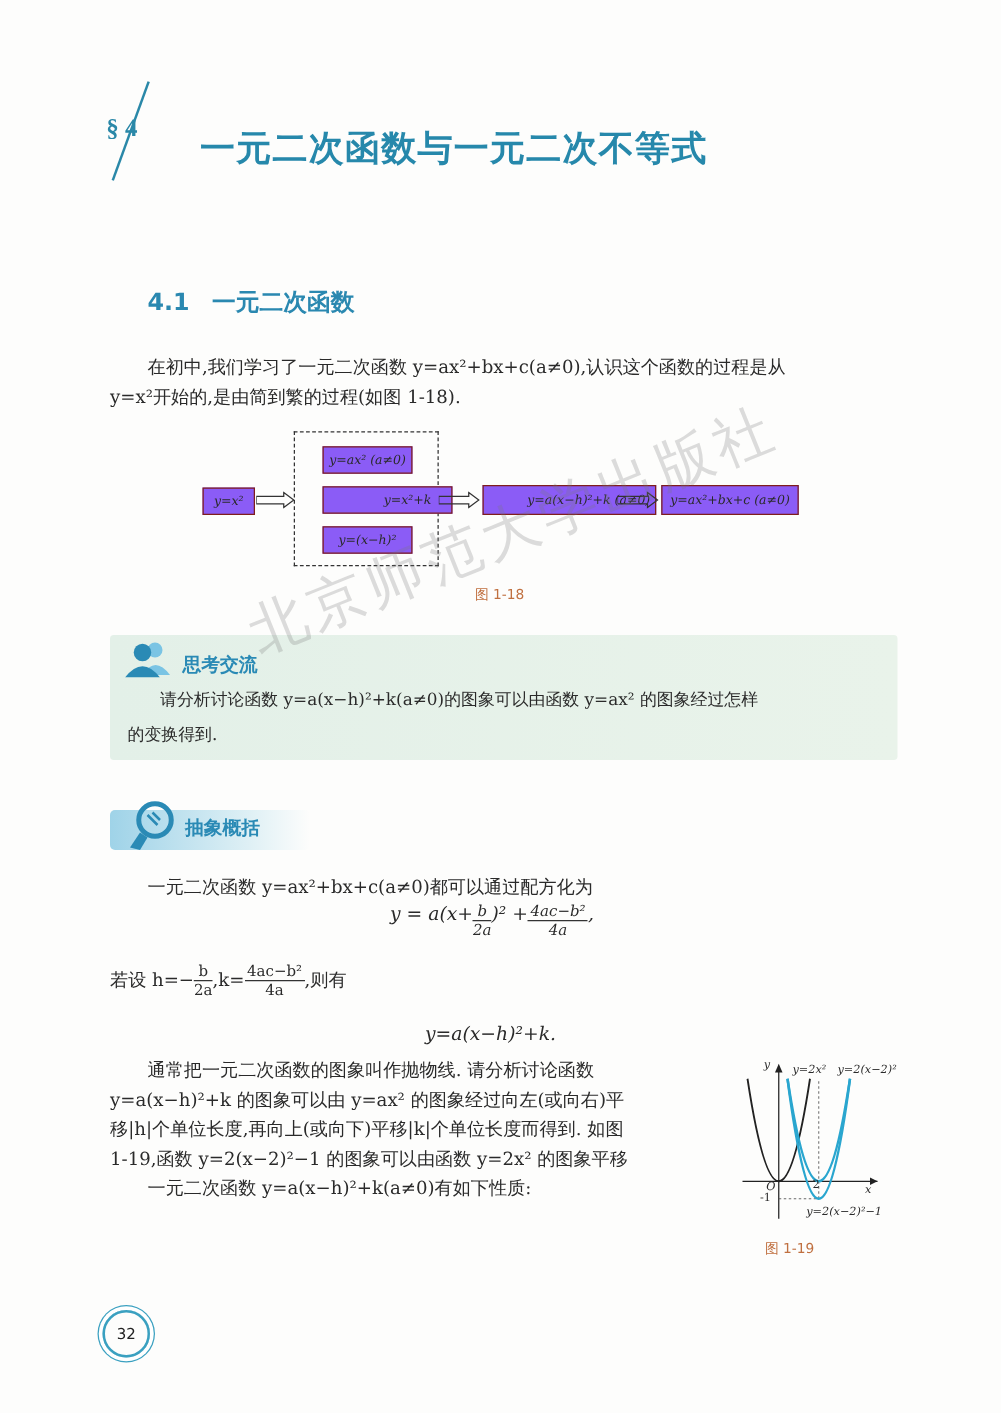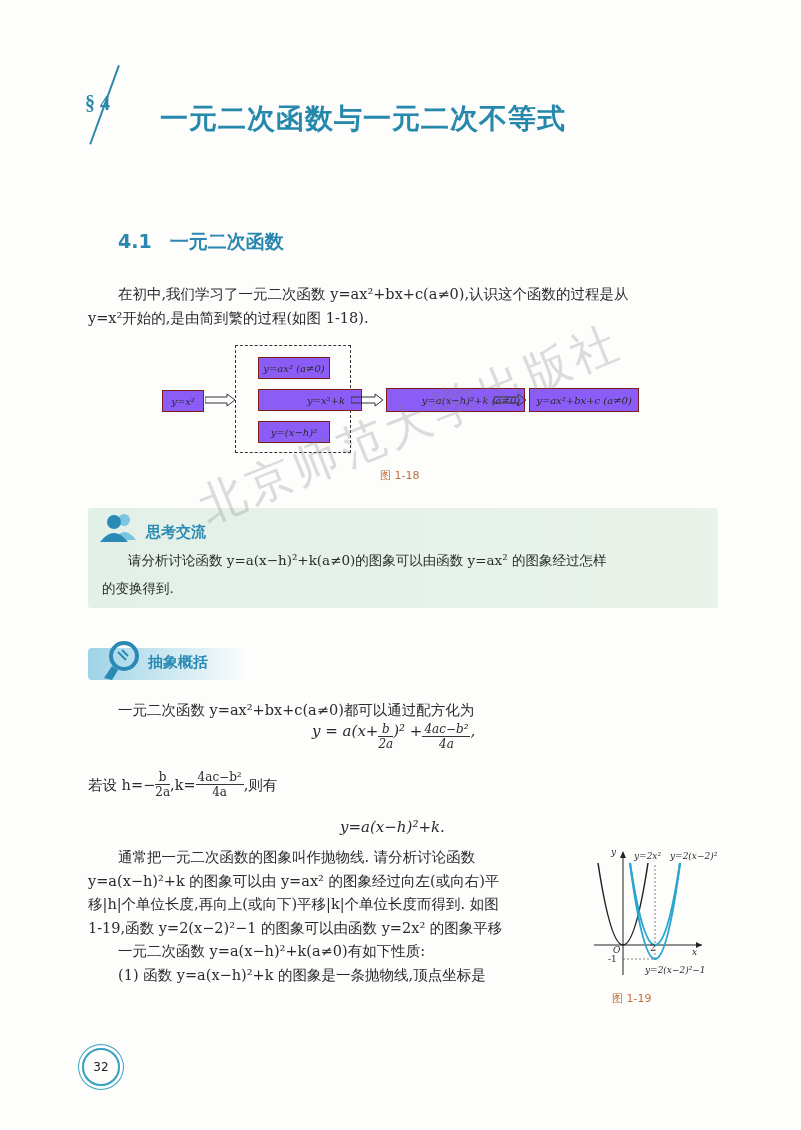--- a/index.html
+++ b/index.html
@@ -127,21 +127,20 @@
 </div>
 
 <div class="abs formula-c" style="left:340px;top:818px;">y=a(x−h)²+k.</div>
 
 <div class="abs para" style="left:88px;top:846px;width:480px;line-height:23.5px;">
   <div class="indent">通常把一元二次函数的图象叫作抛物线. 请分析讨论函数</div>
   <div>y=a(x−h)²+k 的图象可以由 y=ax² 的图象经过向左(或向右)平</div>
   <div>移|h|个单位长度,再向上(或向下)平移|k|个单位长度而得到. 如图</div>
   <div>1-19,函数 y=2(x−2)²−1 的图象可以由函数 y=2x² 的图象平移</div>
   <div class="indent">一元二次函数 y=a(x−h)²+k(a≠0)有如下性质:</div>
-  <div class="indent">(1) 函数 y=a(x−h)²+k 的图象是一条抛物线,顶点坐标是</div>
 </div>
 
 <div class="abs" style="left:590px;top:845px;width:120px;height:170px;">
   <svg width="120" height="140" viewBox="0 0 120 140">
     <line x1="4" y1="100" x2="112" y2="100" stroke="#222" stroke-width="1"></line>
     <polygon points="112,100 106,97 106,103" fill="#222"></polygon>
     <line x1="33" y1="130" x2="33" y2="8" stroke="#222" stroke-width="1"></line>
     <polygon points="33,6 30,13 36,13" fill="#222"></polygon>
     <line x1="65" y1="20" x2="65" y2="114" stroke="#555" stroke-width="0.7" stroke-dasharray="2,2"></line>
     <line x1="33" y1="114" x2="65" y2="114" stroke="#555" stroke-width="0.7" stroke-dasharray="2,2"></line>

